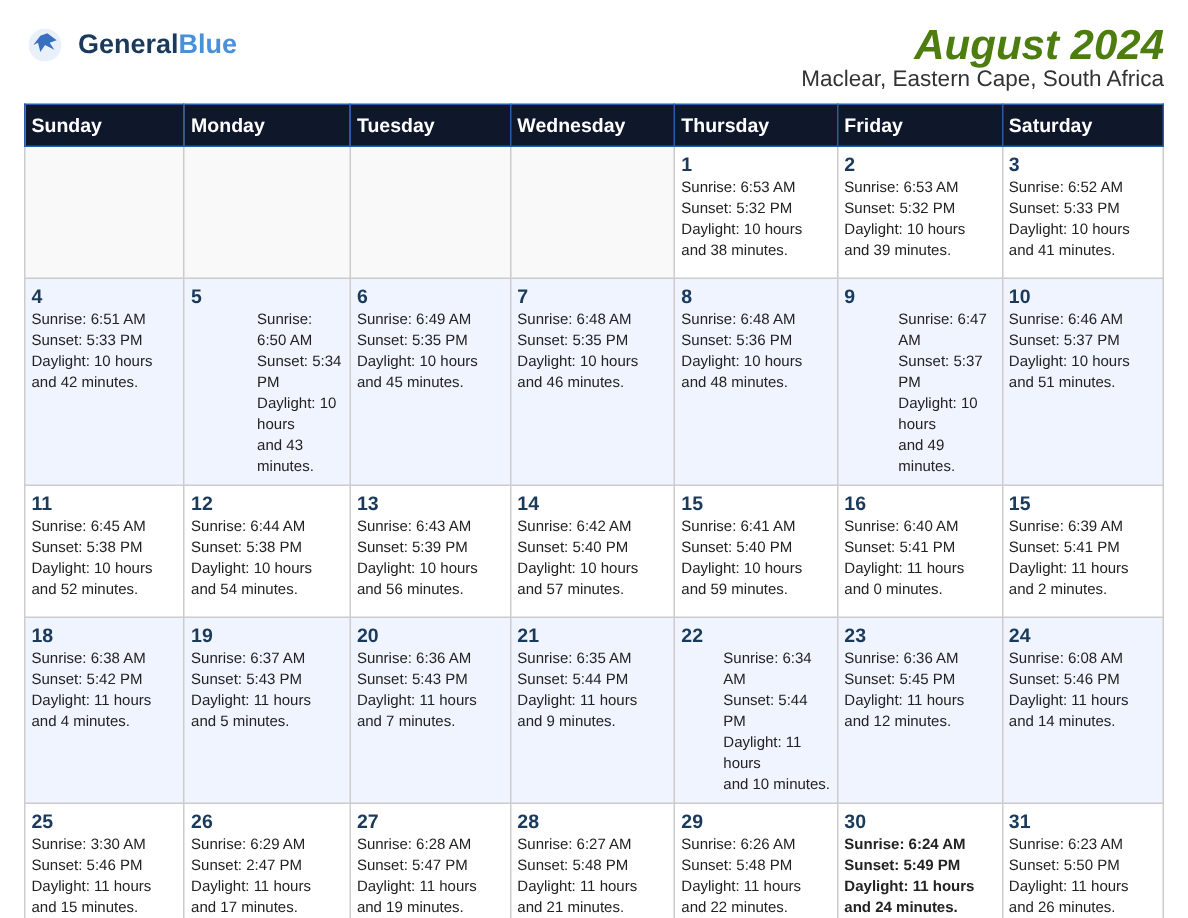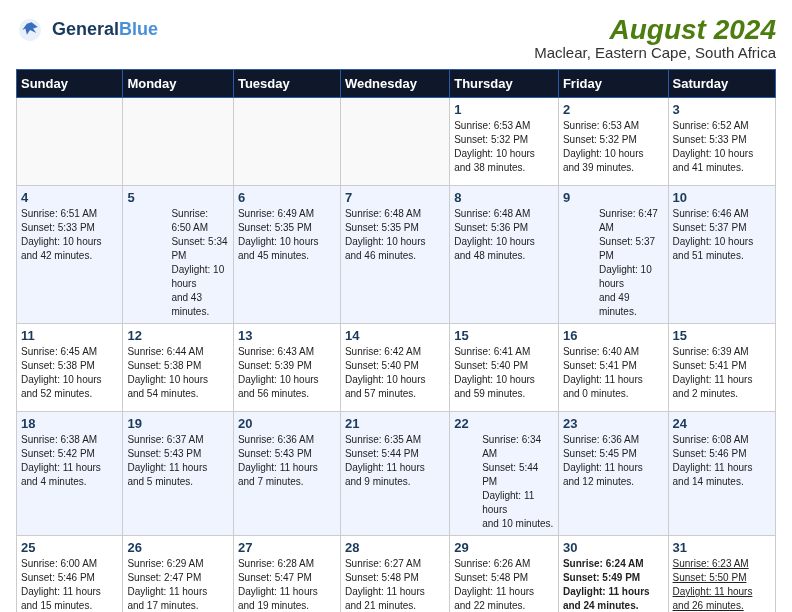--- a/index.html
+++ b/index.html
@@ -296,21 +296,21 @@
           <div class="day-num">24</div>
           <div class="day-info" style="white-space: pre-line;">Sunrise: 6:08 AM
 Sunset: 5:46 PM
 Daylight: 11 hours
 and 14 minutes.</div>
         </td>
       </tr>
       <tr>
         <td>
           <div class="day-num">25</div>
-          <div class="day-info" style="white-space: pre-line;">Sunrise: 6:00 AM
+          <div class="day-info" style="white-space: pre-line;">Sunrise: 3:30 AM
 Sunset: 5:46 PM
 Daylight: 11 hours
 and 15 minutes.</div>
         </td>
         <td>
           <div class="day-num">26</div>
           <div class="day-info" style="white-space: pre-line;">Sunrise: 6:29 AM
 Sunset: 2:47 PM
 Daylight: 11 hours
 and 17 minutes.</div>
@@ -338,20 +338,20 @@
         </td>
         <td>
           <div class="day-num">30</div>
           <div class="day-info" style="white-space: pre-line; font-weight: bold;">Sunrise: 6:24 AM
 Sunset: 5:49 PM
 Daylight: 11 hours
 and 24 minutes.</div>
         </td>
         <td>
           <div class="day-num">31</div>
-          <div class="day-info" style="white-space: pre-line; text-decoration: underline;">Sunrise: 6:23 AM
+          <div class="day-info" style="white-space: pre-line;">Sunrise: 6:23 AM
 Sunset: 5:50 PM
 Daylight: 11 hours
 and 26 minutes.</div>
         </td>
       </tr>
     </tbody>
 </table>
 
 </body></html>

